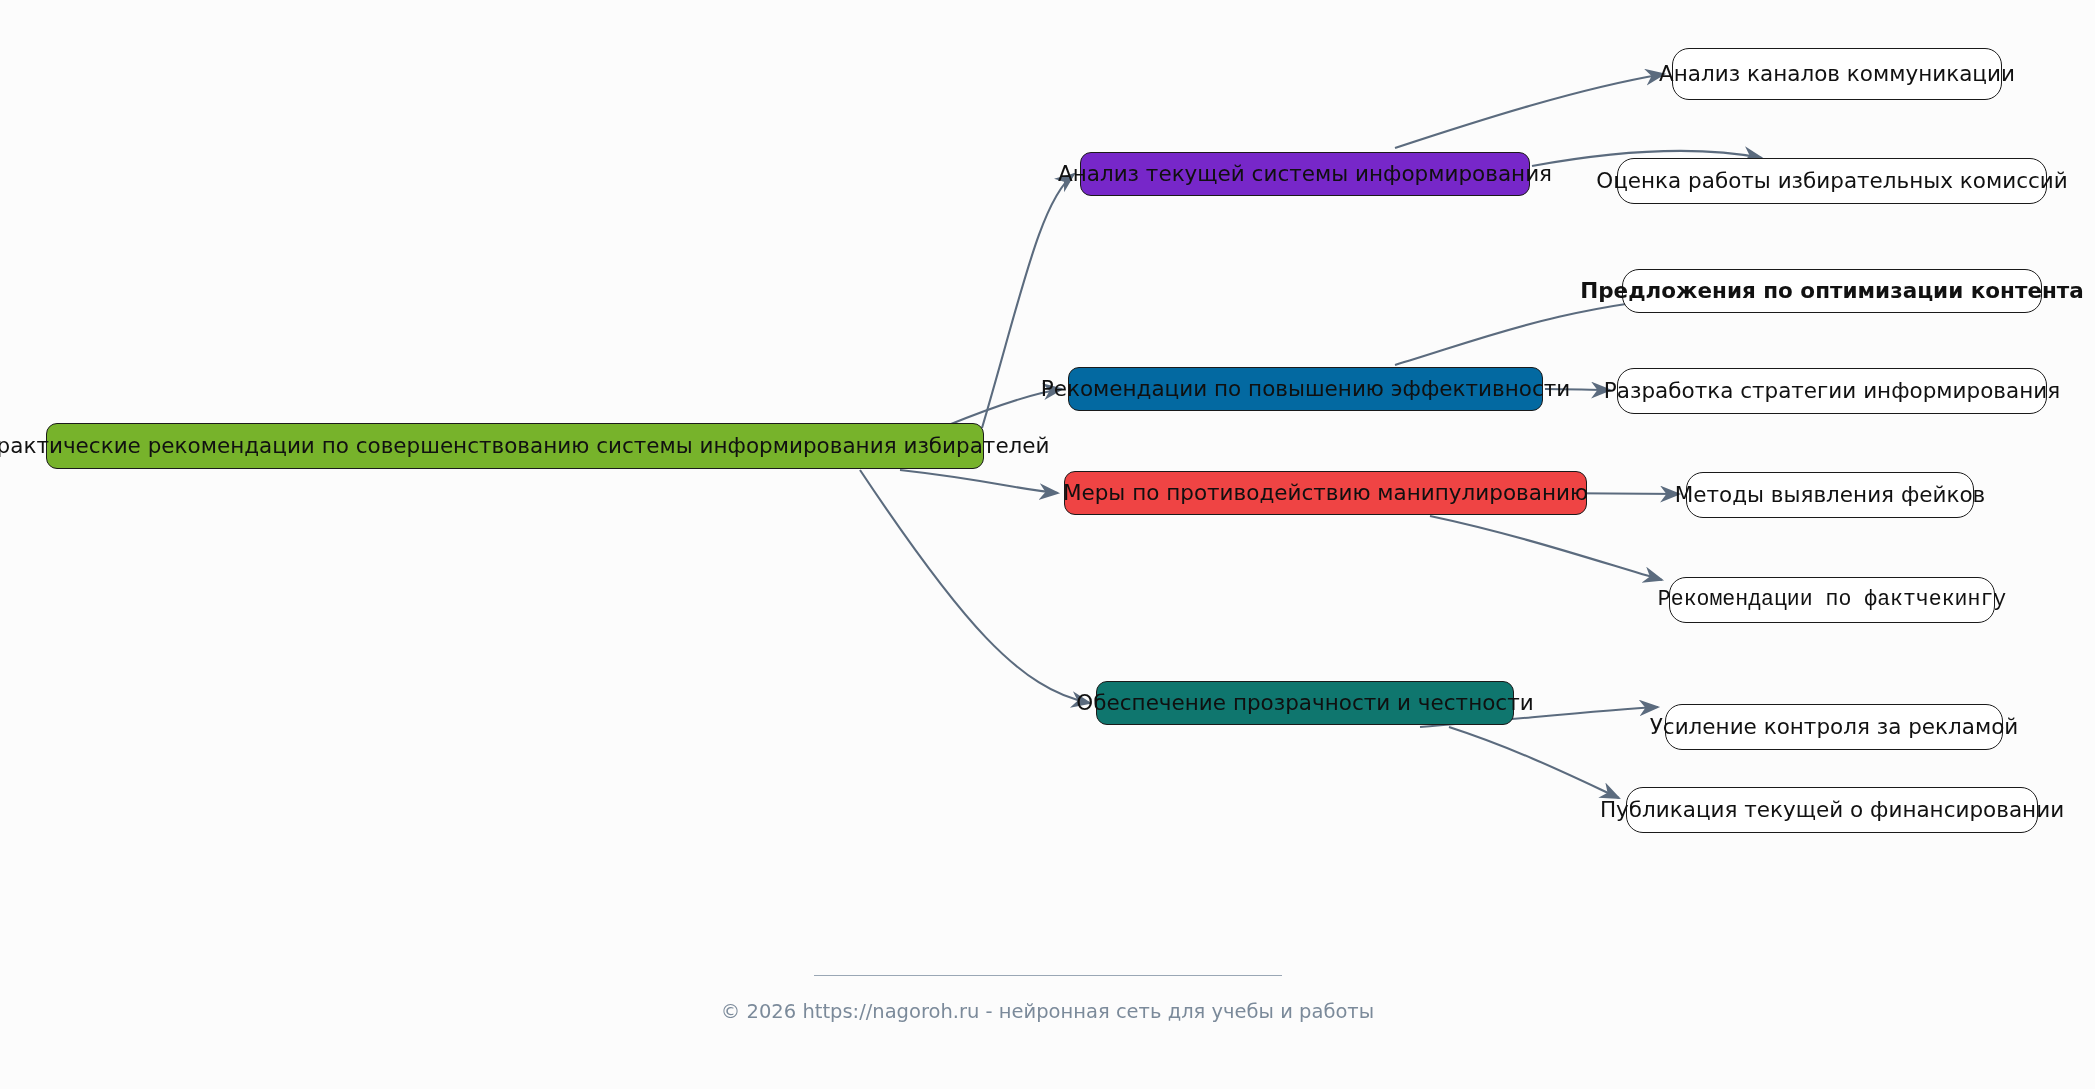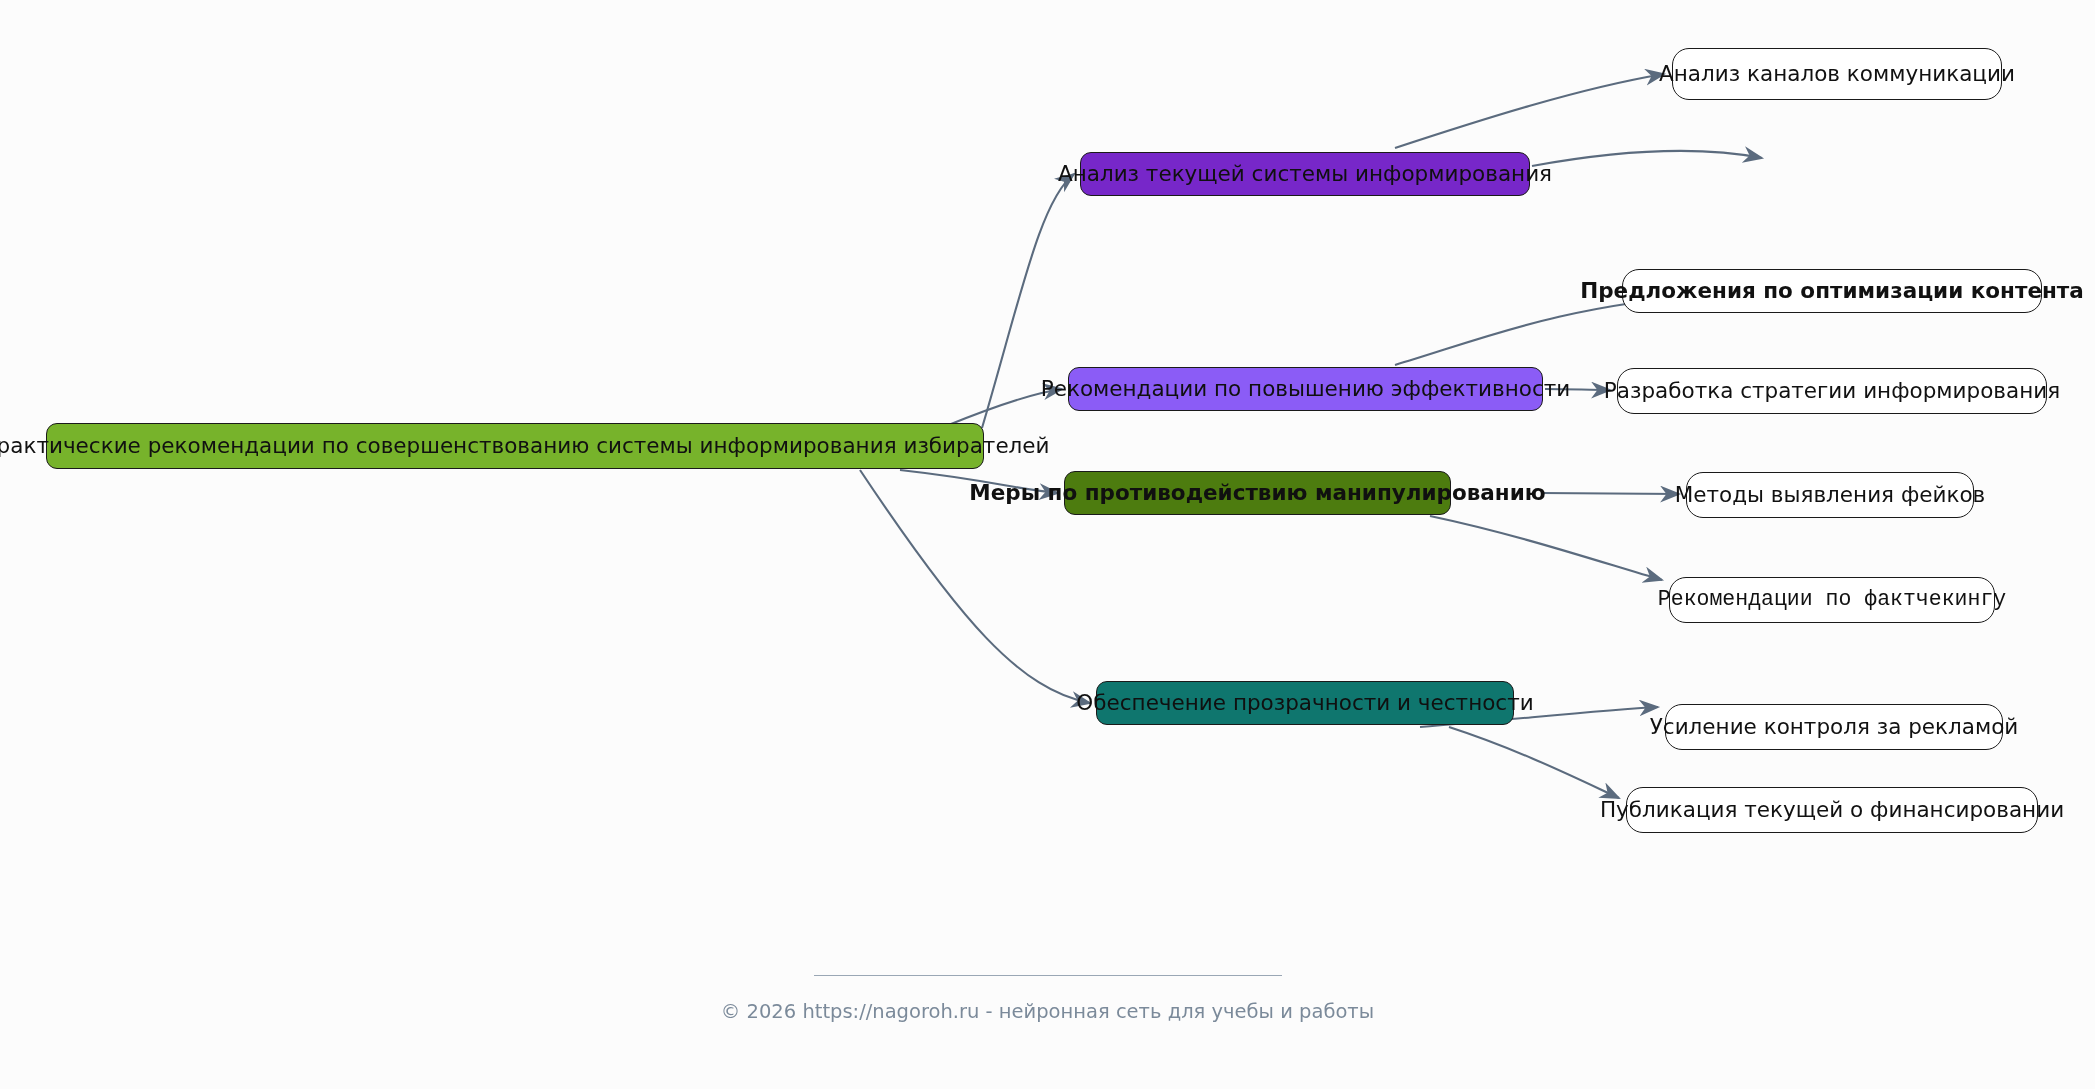--- a/index.html
+++ b/index.html
@@ -112,26 +112,27 @@
         <path d="M 1430 516 C 1520 535 1600 562 1662 580" marker-end="url(#arrow)" stroke="#5b6b7e"></path>
         <path d="M 1420 727 C 1510 720 1600 710 1658 707" marker-end="url(#arrow)" stroke="#5b6b7e"></path>
         <path d="M 1449 727 C 1520 750 1580 780 1619 798" marker-end="url(#arrow)" stroke="#5b6b7e"></path>
       </g>
   </svg>
 
   <div class="node node-root" style="left: 46px; top: 423px; width: 938px; height: 46px; background: rgb(119, 179, 43);">Практические рекомендации по совершенствованию системы информирования избирателей</div>
 
   <div class="node node-branch" style="left: 1080px; top: 152px; width: 450px; height: 44px; background: rgb(119, 39, 201);">Анализ текущей системы информирования</div>
   <div class="node node-leaf" style="left: 1672px; top: 48px; width: 330px; height: 52px; text-align: right;">Анализ каналов коммуникации</div>
+  <div class="node node-leaf" style="left: 1617px; top: 158px; width: 430px; height: 46px;">Оценка работы избирательных комиссий</div>
 
-  <div class="node node-branch" style="left: 1068px; top: 367px; width: 475px; height: 44px; background: #8b5cf6;">Рекомендации по повышению эффективности</div>
+  <div class="node node-branch" style="left: 1068px; top: 367px; width: 475px; height: 44px; background: #0369a1;">Рекомендации по повышению эффективности</div>
   <div class="node node-leaf" style="left: 1622px; top: 269px; width: 420px; height: 44px; font-weight: bold;">Предложения по оптимизации контента</div>
   <div class="node node-leaf" style="left: 1617px; top: 368px; width: 430px; height: 46px;">Разработка стратегии информирования</div>
 
-  <div class="node node-branch" style="left: 1064px; top: 471px; width: 387px; height: 44px; background: #4d7c0f; font-weight: bold;">Меры по противодействию манипулированию</div>
+  <div class="node node-branch" style="left: 1064px; top: 471px; width: 523px; height: 44px; background: #ef4444;">Меры по противодействию манипулированию</div>
   <div class="node node-leaf" style="left: 1686px; top: 472px; width: 288px; height: 46px;">Методы выявления фейков</div>
   <div class="node node-leaf" style="left: 1669px; top: 577px; width: 326px; height: 46px; font-family: Liberation Mono, monospace;">Рекомендации по фактчекингу</div>
 
   <div class="node node-branch" style="left: 1096px; top: 681px; width: 418px; height: 44px; background: #0f766e;">Обеспечение прозрачности и честности</div>
   <div class="node node-leaf" style="left: 1665px; top: 704px; width: 338px; height: 46px;">Усиление контроля за рекламой</div>
   <div class="node node-leaf" style="left: 1626px; top: 787px; width: 412px; height: 46px;">Публикация текущей о финансировании</div>
 
   <div class="footer-rule"></div>
   <div class="footer footer-credit">© 2026 https://nagoroh.ru - нейронная сеть для учебы и работы</div>
 

